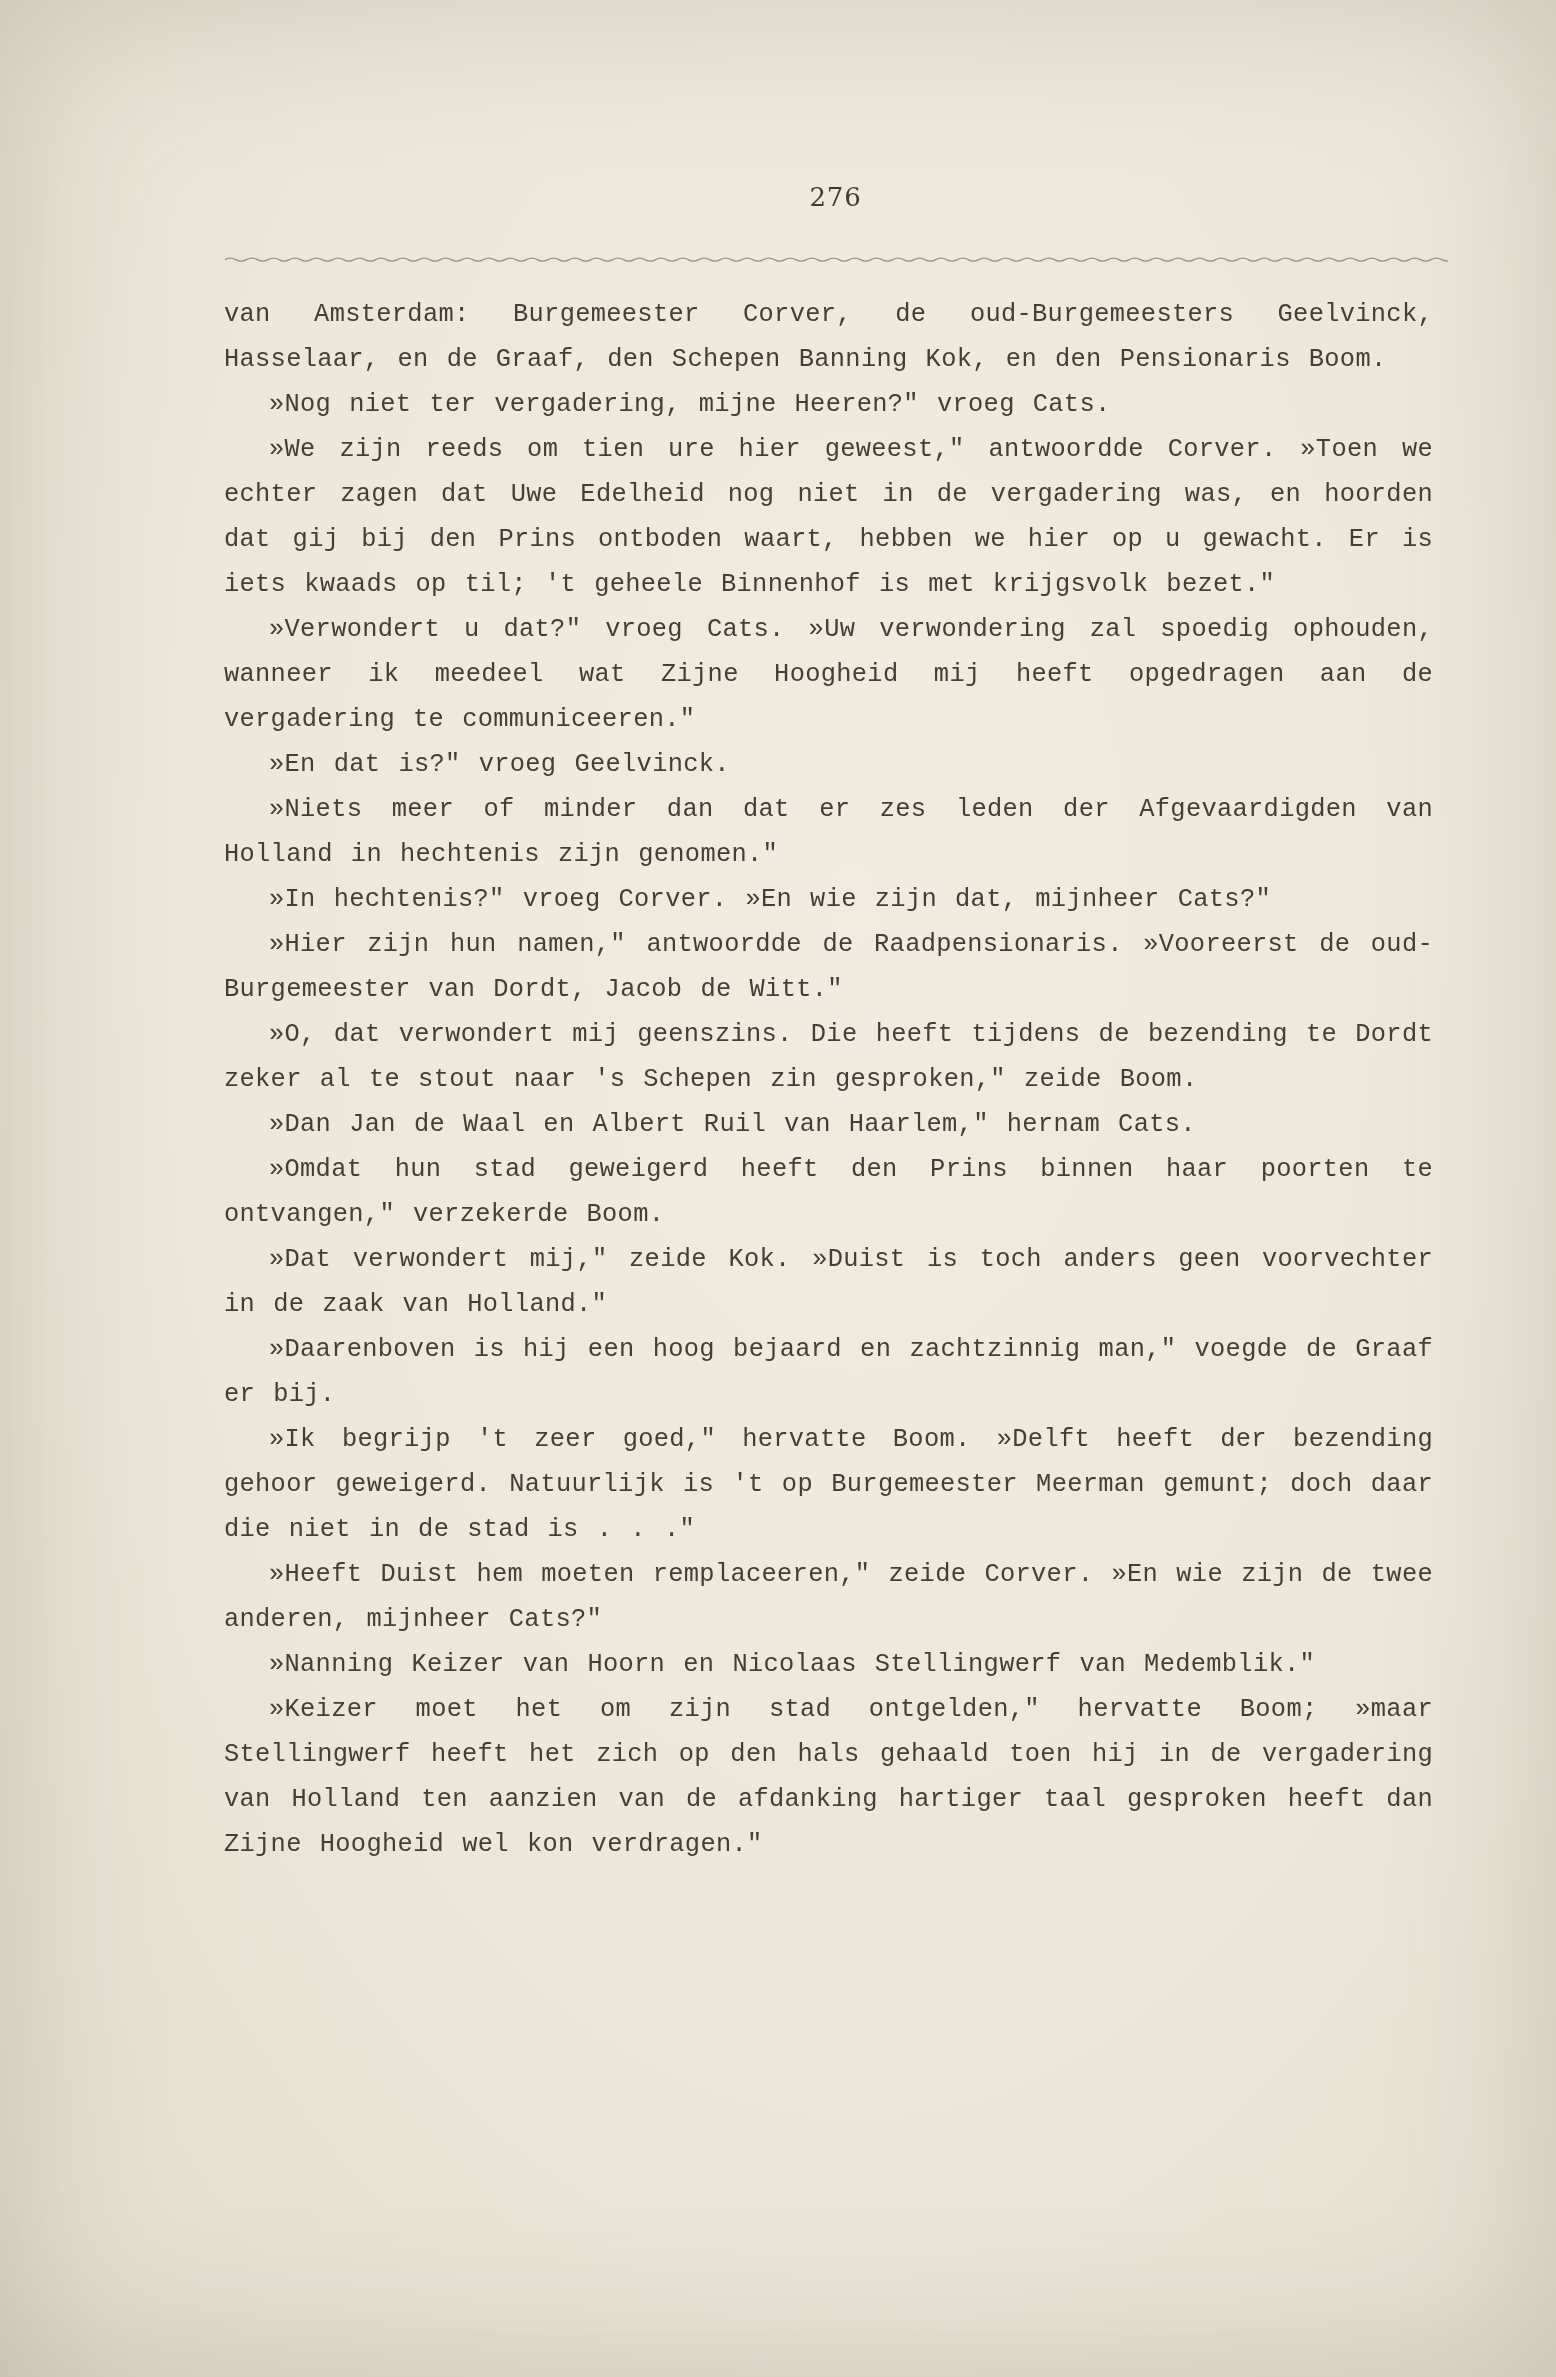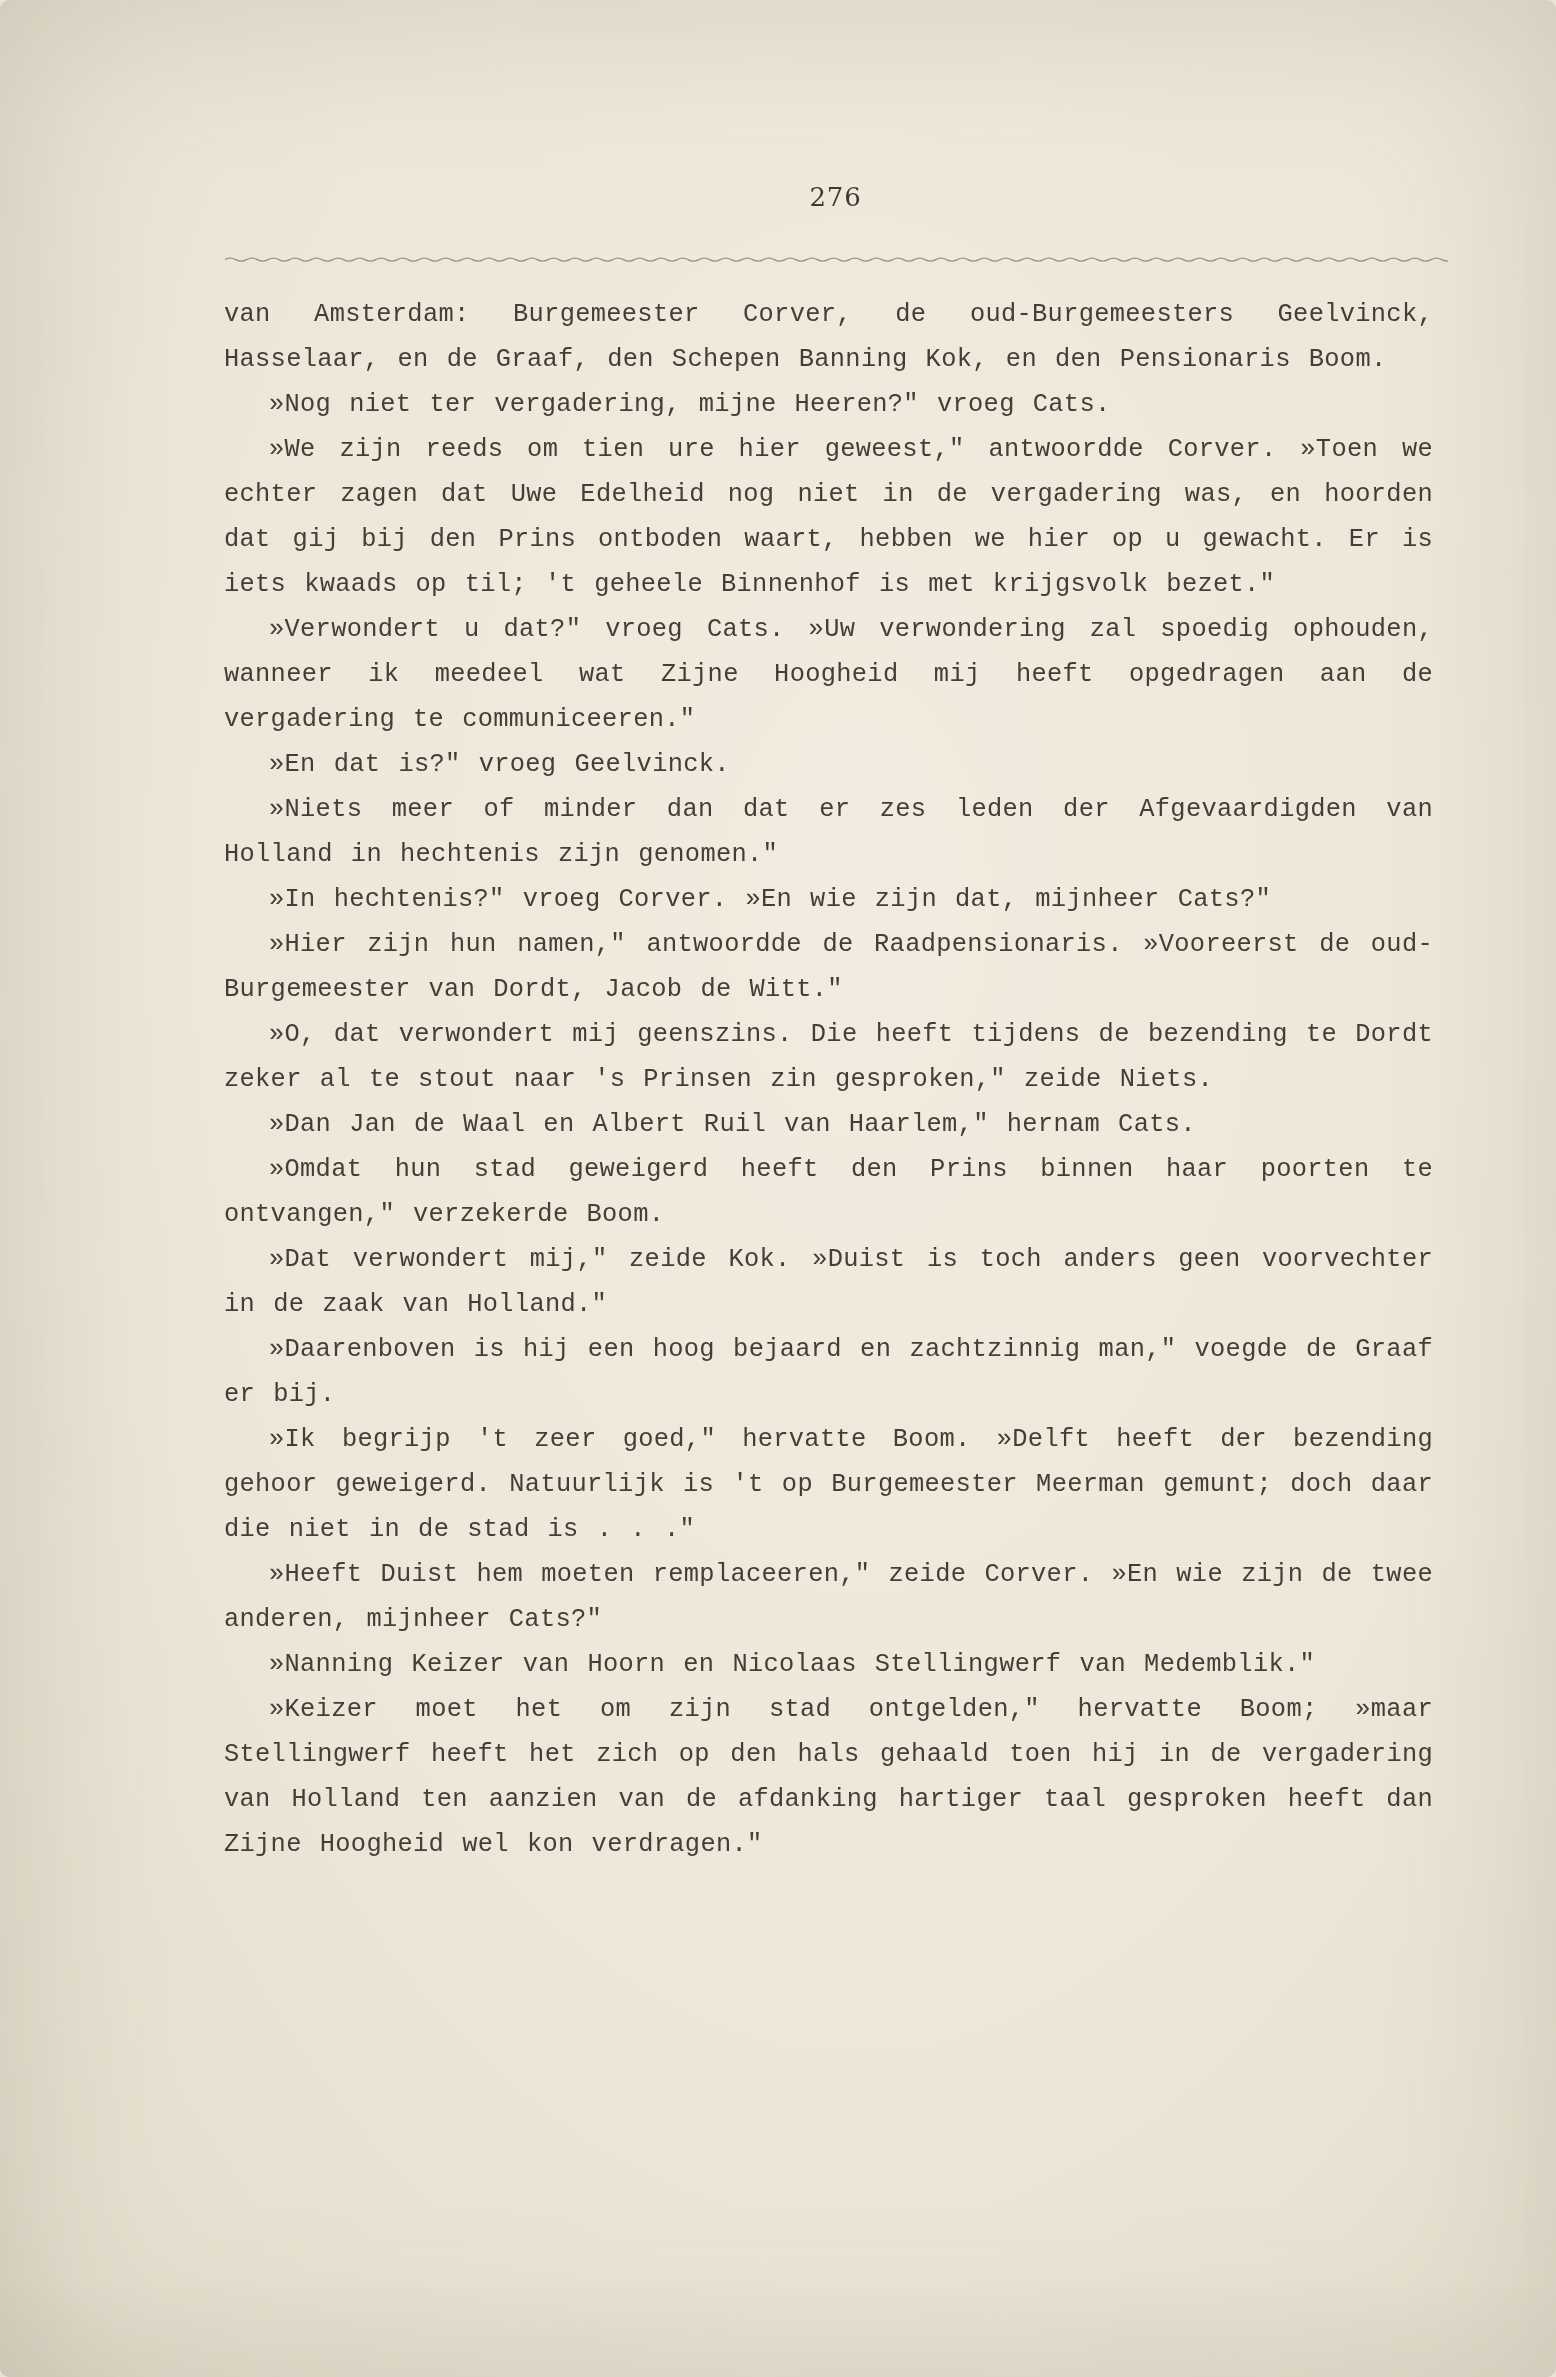--- a/index.html
+++ b/index.html
@@ -14,21 +14,20 @@
     font-family: "DejaVu Serif", "Liberation Serif", serif;
   }
   .page {
     position: relative;
     width: 1556px;
     height: 2377px;
     background: radial-gradient(ellipse at 55% 38%, #f1ecdf 0%, #ece7d8 55%, #e3decd 92%, #ddd8c6 100%);
     box-shadow: inset 0 0 169px rgba(110, 100, 80, 0.22);
     box-sizing: border-box;
     padding-top: 182px;
-    border-radius: 9px;
   }
   .page-number {
     width: 1209px;
     margin: 0 auto 0 231px;
     text-align: center;
     font-size: 26px;
     line-height: 31px;
     color: #3f3b33;
     letter-spacing: 0.8px;
   }
@@ -78,21 +77,21 @@
 
   <div class="text-block">
     <p class="para no-indent">van Amsterdam: Burgemeester Corver, de oud-Burgemeesters Geelvinck, Hasselaar, en de Graaf, den Schepen Banning Kok, en den Pensionaris Boom.</p>
     <p class="para">»Nog niet ter vergadering, mijne Heeren?" vroeg Cats.</p>
     <p class="para">»We zijn reeds om tien ure hier geweest," antwoordde Corver. »Toen we echter zagen dat Uwe Edelheid nog niet in de vergadering was, en hoorden dat gij bij den Prins ontboden waart, hebben we hier op u gewacht. Er is iets kwaads op til; 't geheele Binnenhof is met krijgsvolk bezet."</p>
     <p class="para">»Verwondert u dat?" vroeg Cats. »Uw verwondering zal spoedig ophouden, wanneer ik meedeel wat Zijne Hoogheid mij heeft opgedragen aan de vergadering te communiceeren."</p>
     <p class="para">»En dat is?" vroeg Geelvinck.</p>
     <p class="para">»Niets meer of minder dan dat er zes leden der Afgevaardigden van Holland in hechtenis zijn genomen."</p>
     <p class="para">»In hechtenis?" vroeg Corver. »En wie zijn dat, mijnheer Cats?"</p>
     <p class="para">»Hier zijn hun namen," antwoordde de Raadpensionaris. »Vooreerst de oud-Burgemeester van Dordt, Jacob de Witt."</p>
-    <p class="para">»O, dat verwondert mij geenszins. Die heeft tijdens de bezending te Dordt zeker al te stout naar 's Prinsen zin gesproken," zeide Niets.</p>
+    <p class="para">»O, dat verwondert mij geenszins. Die heeft tijdens de bezending te Dordt zeker al te stout naar 's Schepen zin gesproken," zeide Boom.</p>
     <p class="para">»Dan Jan de Waal en Albert Ruil van Haarlem," hernam Cats.</p>
     <p class="para">»Omdat hun stad geweigerd heeft den Prins binnen haar poorten te ontvangen," verzekerde Boom.</p>
     <p class="para">»Dat verwondert mij," zeide Kok. »Duist is toch anders geen voorvechter in de zaak van Holland."</p>
     <p class="para">»Daarenboven is hij een hoog bejaard en zachtzinnig man," voegde de Graaf er bij.</p>
     <p class="para">»Ik begrijp 't zeer goed," hervatte Boom. »Delft heeft der bezending gehoor geweigerd. Natuurlijk is 't op Burgemeester Meerman gemunt; doch daar die niet in de stad is . . ."</p>
     <p class="para">»Heeft Duist hem moeten remplaceeren," zeide Corver. »En wie zijn de twee anderen, mijnheer Cats?"</p>
     <p class="para">»Nanning Keizer van Hoorn en Nicolaas Stellingwerf van Medemblik."</p>
     <p class="para">»Keizer moet het om zijn stad ontgelden," hervatte Boom; »maar Stellingwerf heeft het zich op den hals gehaald toen hij in de vergadering van Holland ten aanzien van de afdanking hartiger taal gesproken heeft dan Zijne Hoogheid wel kon verdragen."</p>
   </div>
 

